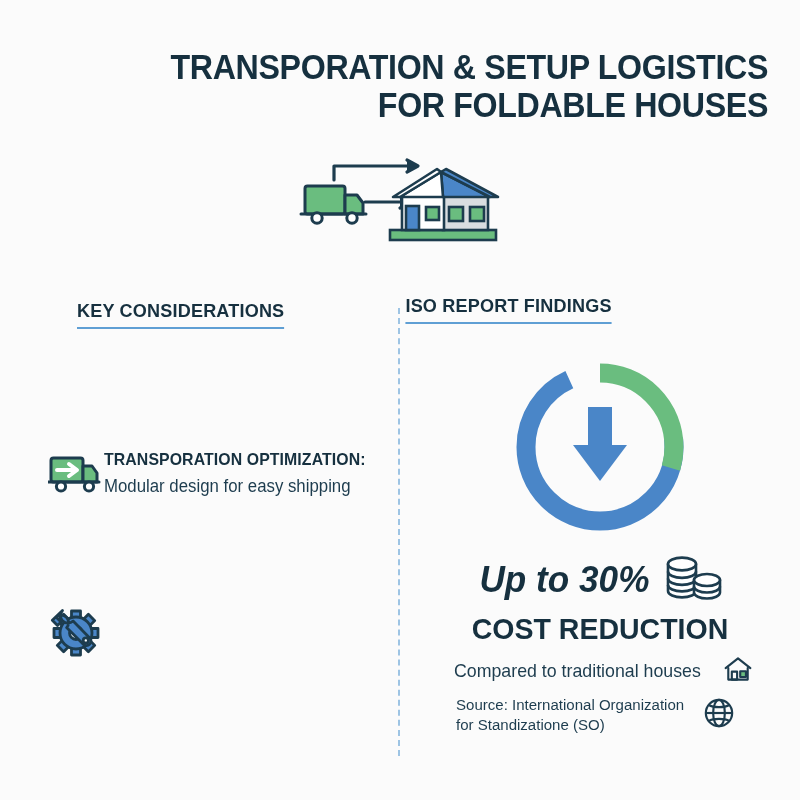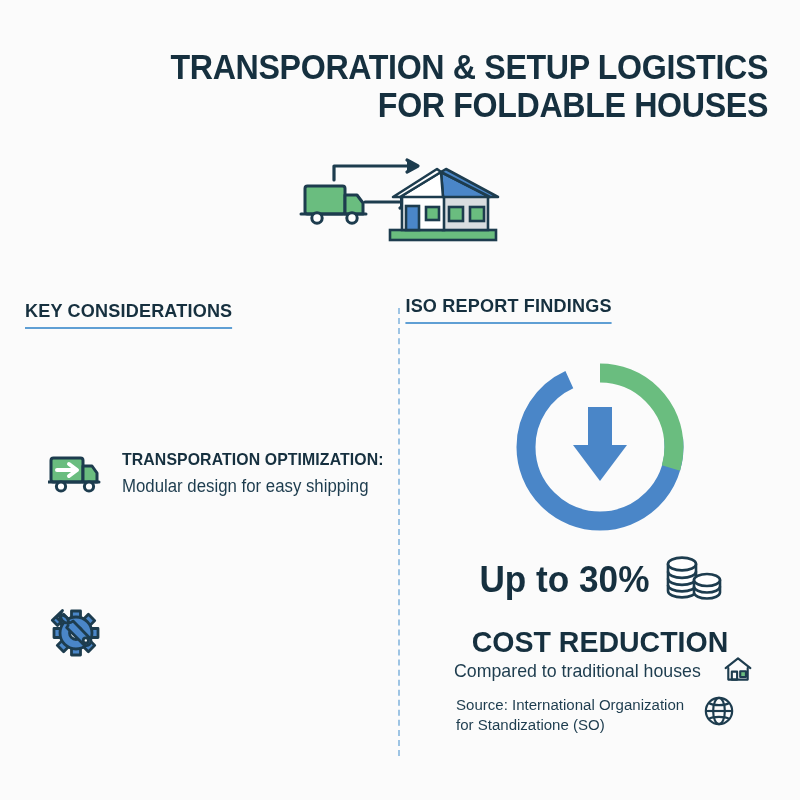--- a/index.html
+++ b/index.html
@@ -79,32 +79,32 @@
     font-weight: bold;
     font-size: 19px;
     letter-spacing: 0.2px;
     color: #16303f;
     display: inline-block;
     padding-bottom: 5px;
     border-bottom: 2.5px solid #5f9fd4;
     transform: scaleX(0.95);
     transform-origin: left center;
   }
-  .head-wrap-left { padding-left: 25px; }
+  .head-wrap-left { padding-left: 77px; }
   .head-wrap-right { text-align: left; }
   .head-wrap-right .section-head { transform: scaleX(0.95); transform-origin: center; }
 
   
   .bullet {
     position: absolute;
     left: 48px;
     width: 350px;
     display: flex;
     align-items: flex-start;
-    gap: 20px;
+    gap: 2px;
   }
   .bullet-1 { top: 148px; }
   .bullet-2 { top: 305px; }
   .bullet-icon {
     flex: 0 0 auto;
     width: 54px;
     height: 52px;
     display: block;
   }
   .bullet-text { padding-top: 2px; }
@@ -142,34 +142,35 @@
     position: absolute;
     left: 0;
     top: 258px;
     width: 400px;
   }
   .stat-row1 {
     display: flex;
     align-items: center;
     justify-content: center;
     gap: 10px;
+    font-style: italic;
   }
   .stat-big {
     font-family: "Liberation Sans Narrow", "Liberation Sans", sans-serif;
     font-weight: bold;
     font-size: 37px;
     line-height: 40px;
     color: #16303f;
     transform: scaleX(0.95);
     transform-origin: center;
     white-space: nowrap;
   }
   .stat-row2 {
     text-align: center;
-    margin-top: 18px;
+    margin-top: 5px;
   }
   .stat-sub {
     font-family: "Liberation Sans Narrow", "Liberation Sans", sans-serif;
     font-weight: bold;
     font-size: 30px;
     line-height: 34px;
     color: #16303f;
     transform: scaleX(0.95);
     transform-origin: center;
     white-space: nowrap;
@@ -193,21 +194,21 @@
     transform-origin: left center;
     white-space: nowrap;
   }
 
   .source-row {
     position: absolute;
     left: 56px;
     top: 400px;
     width: 344px;
     display: flex;
-    align-items: flex-start;
+    align-items: center;
     gap: 12px;
   }
   .source-text {
     font-family: "Liberation Sans Narrow", "Liberation Sans", sans-serif;
     font-size: 15.5px;
     line-height: 20px;
     color: #1d3c4e;
     transform: scaleX(0.97);
     transform-origin: left center;
   }

